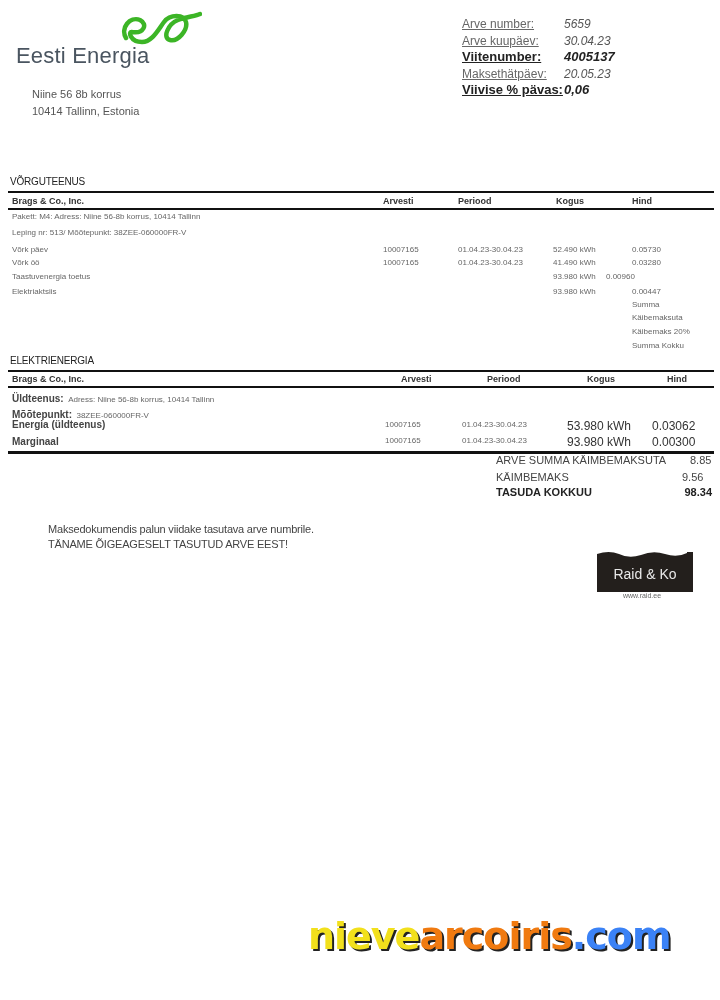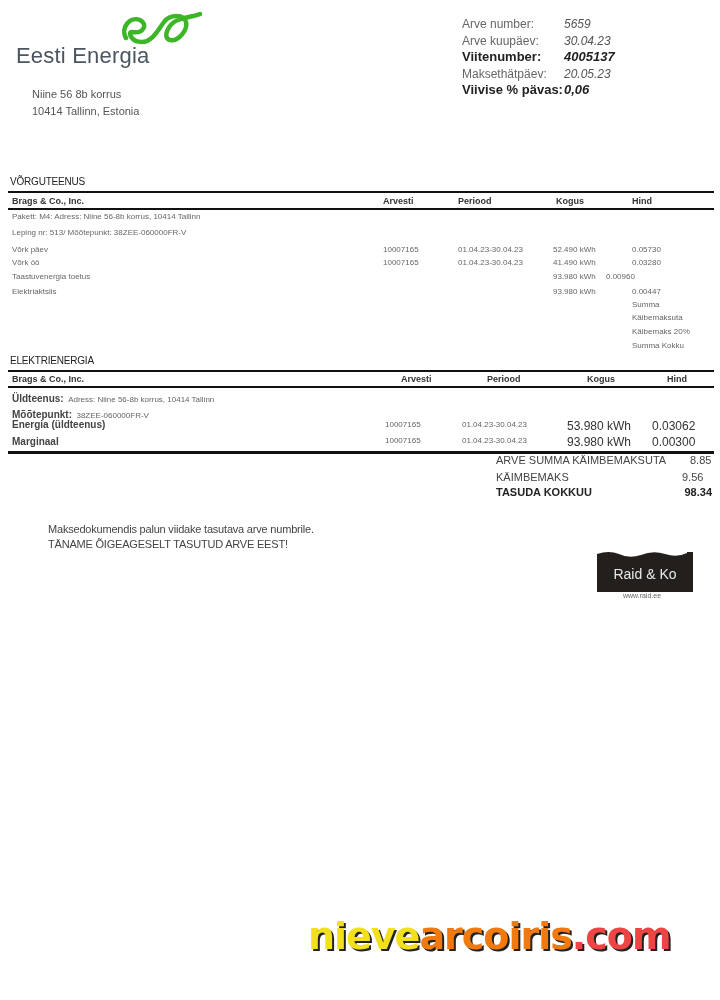--- a/index.html
+++ b/index.html
@@ -9,21 +9,21 @@
     .abs { position: absolute; }
 
     
     .logo-mark { left: 118px; top: 8px; width: 84px; height: 40px; }
     .logo-text { left: 16px; top: 43px; font-size: 22px; color: #4a5560; letter-spacing: 0.2px; white-space: nowrap; }
     .addr { left: 16px; font-size: 11px; color: #555; white-space: nowrap; padding-left: 16px; }
 
     
     .meta { left: 462px; top: 16px; font-size: 12px; line-height: 16.5px; }
     .meta-row { display: flex; white-space: nowrap; }
-    .meta-label { width: 102px; color: #666; }
+    .meta-label { width: 102px; color: #666; text-decoration: underline; }
     .meta-value { color: #555; font-style: italic; }
     .meta-row.bold .meta-label, .meta-row.bold .meta-value { font-weight: bold; color: #222; font-size: 13px; }
 
     
     .sec-title { left: 10px; font-size: 10px; font-weight: normal; color: #222; letter-spacing: -0.2px; }
     .rule { left: 8px; width: 706px; background: #111; }
 
     .small { font-size: 8px; color: #666; white-space: nowrap; }
     .hdr { font-size: 9px; font-weight: bold; color: #333; white-space: nowrap; }
 
@@ -158,14 +158,14 @@
 
 <div class="abs raid-box">
   <svg class="raid-wave" viewBox="0 0 90 8" preserveAspectRatio="none">
     <path d="M0 0 L90 0 L90 2 Q 80 7 68 3 Q 56 -1 44 4 Q 32 8 22 3 Q 12 -1 0 3 Z" fill="#ffffff"></path>
   </svg>
   <div class="raid-text">Raid &amp; Ko</div>
 </div>
 <div class="abs raid-url">www.raid.ee</div>
 
 <div class="abs wm">
-  <span style="color:#f2e01c">nieve</span><span style="color:#f07a10">arcoiris</span><span style="color:#ef4444">.com</span>
+  <span style="color:#f2e01c">nieve</span><span style="color:#f07a10">arcoiris</span><span style="color:#3b82f6">.com</span>
 </div>
 
 </body></html>

